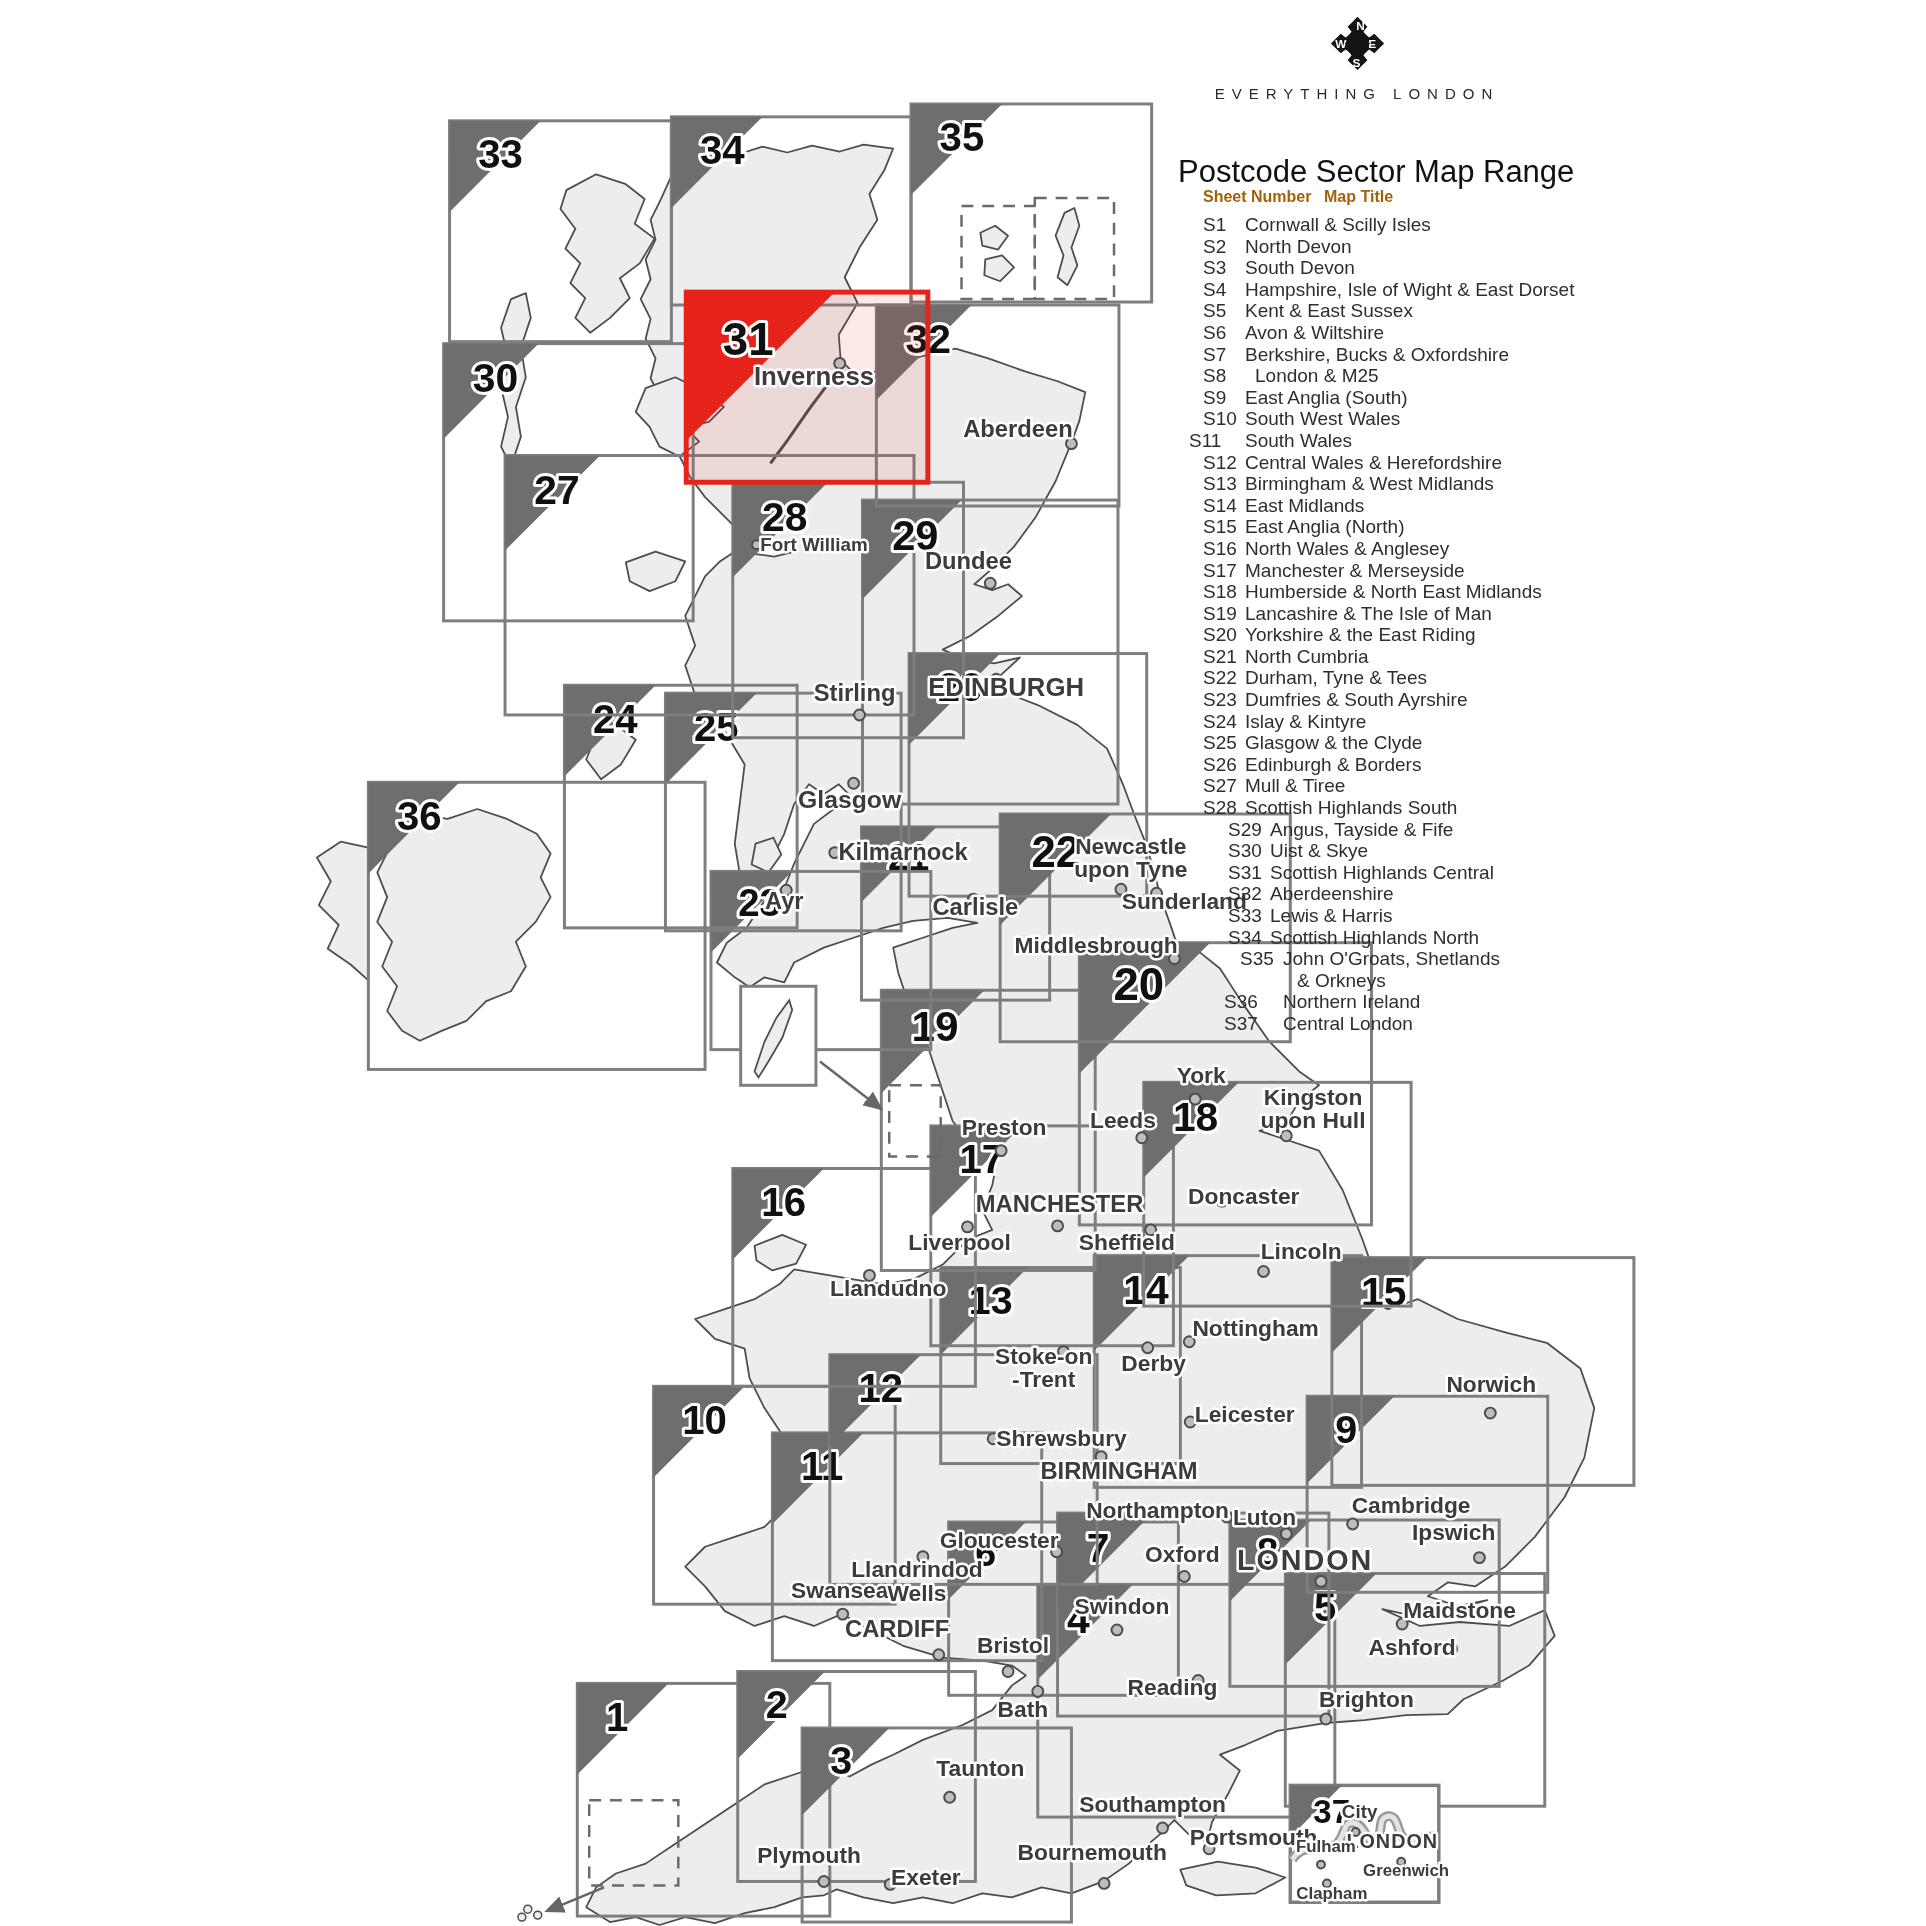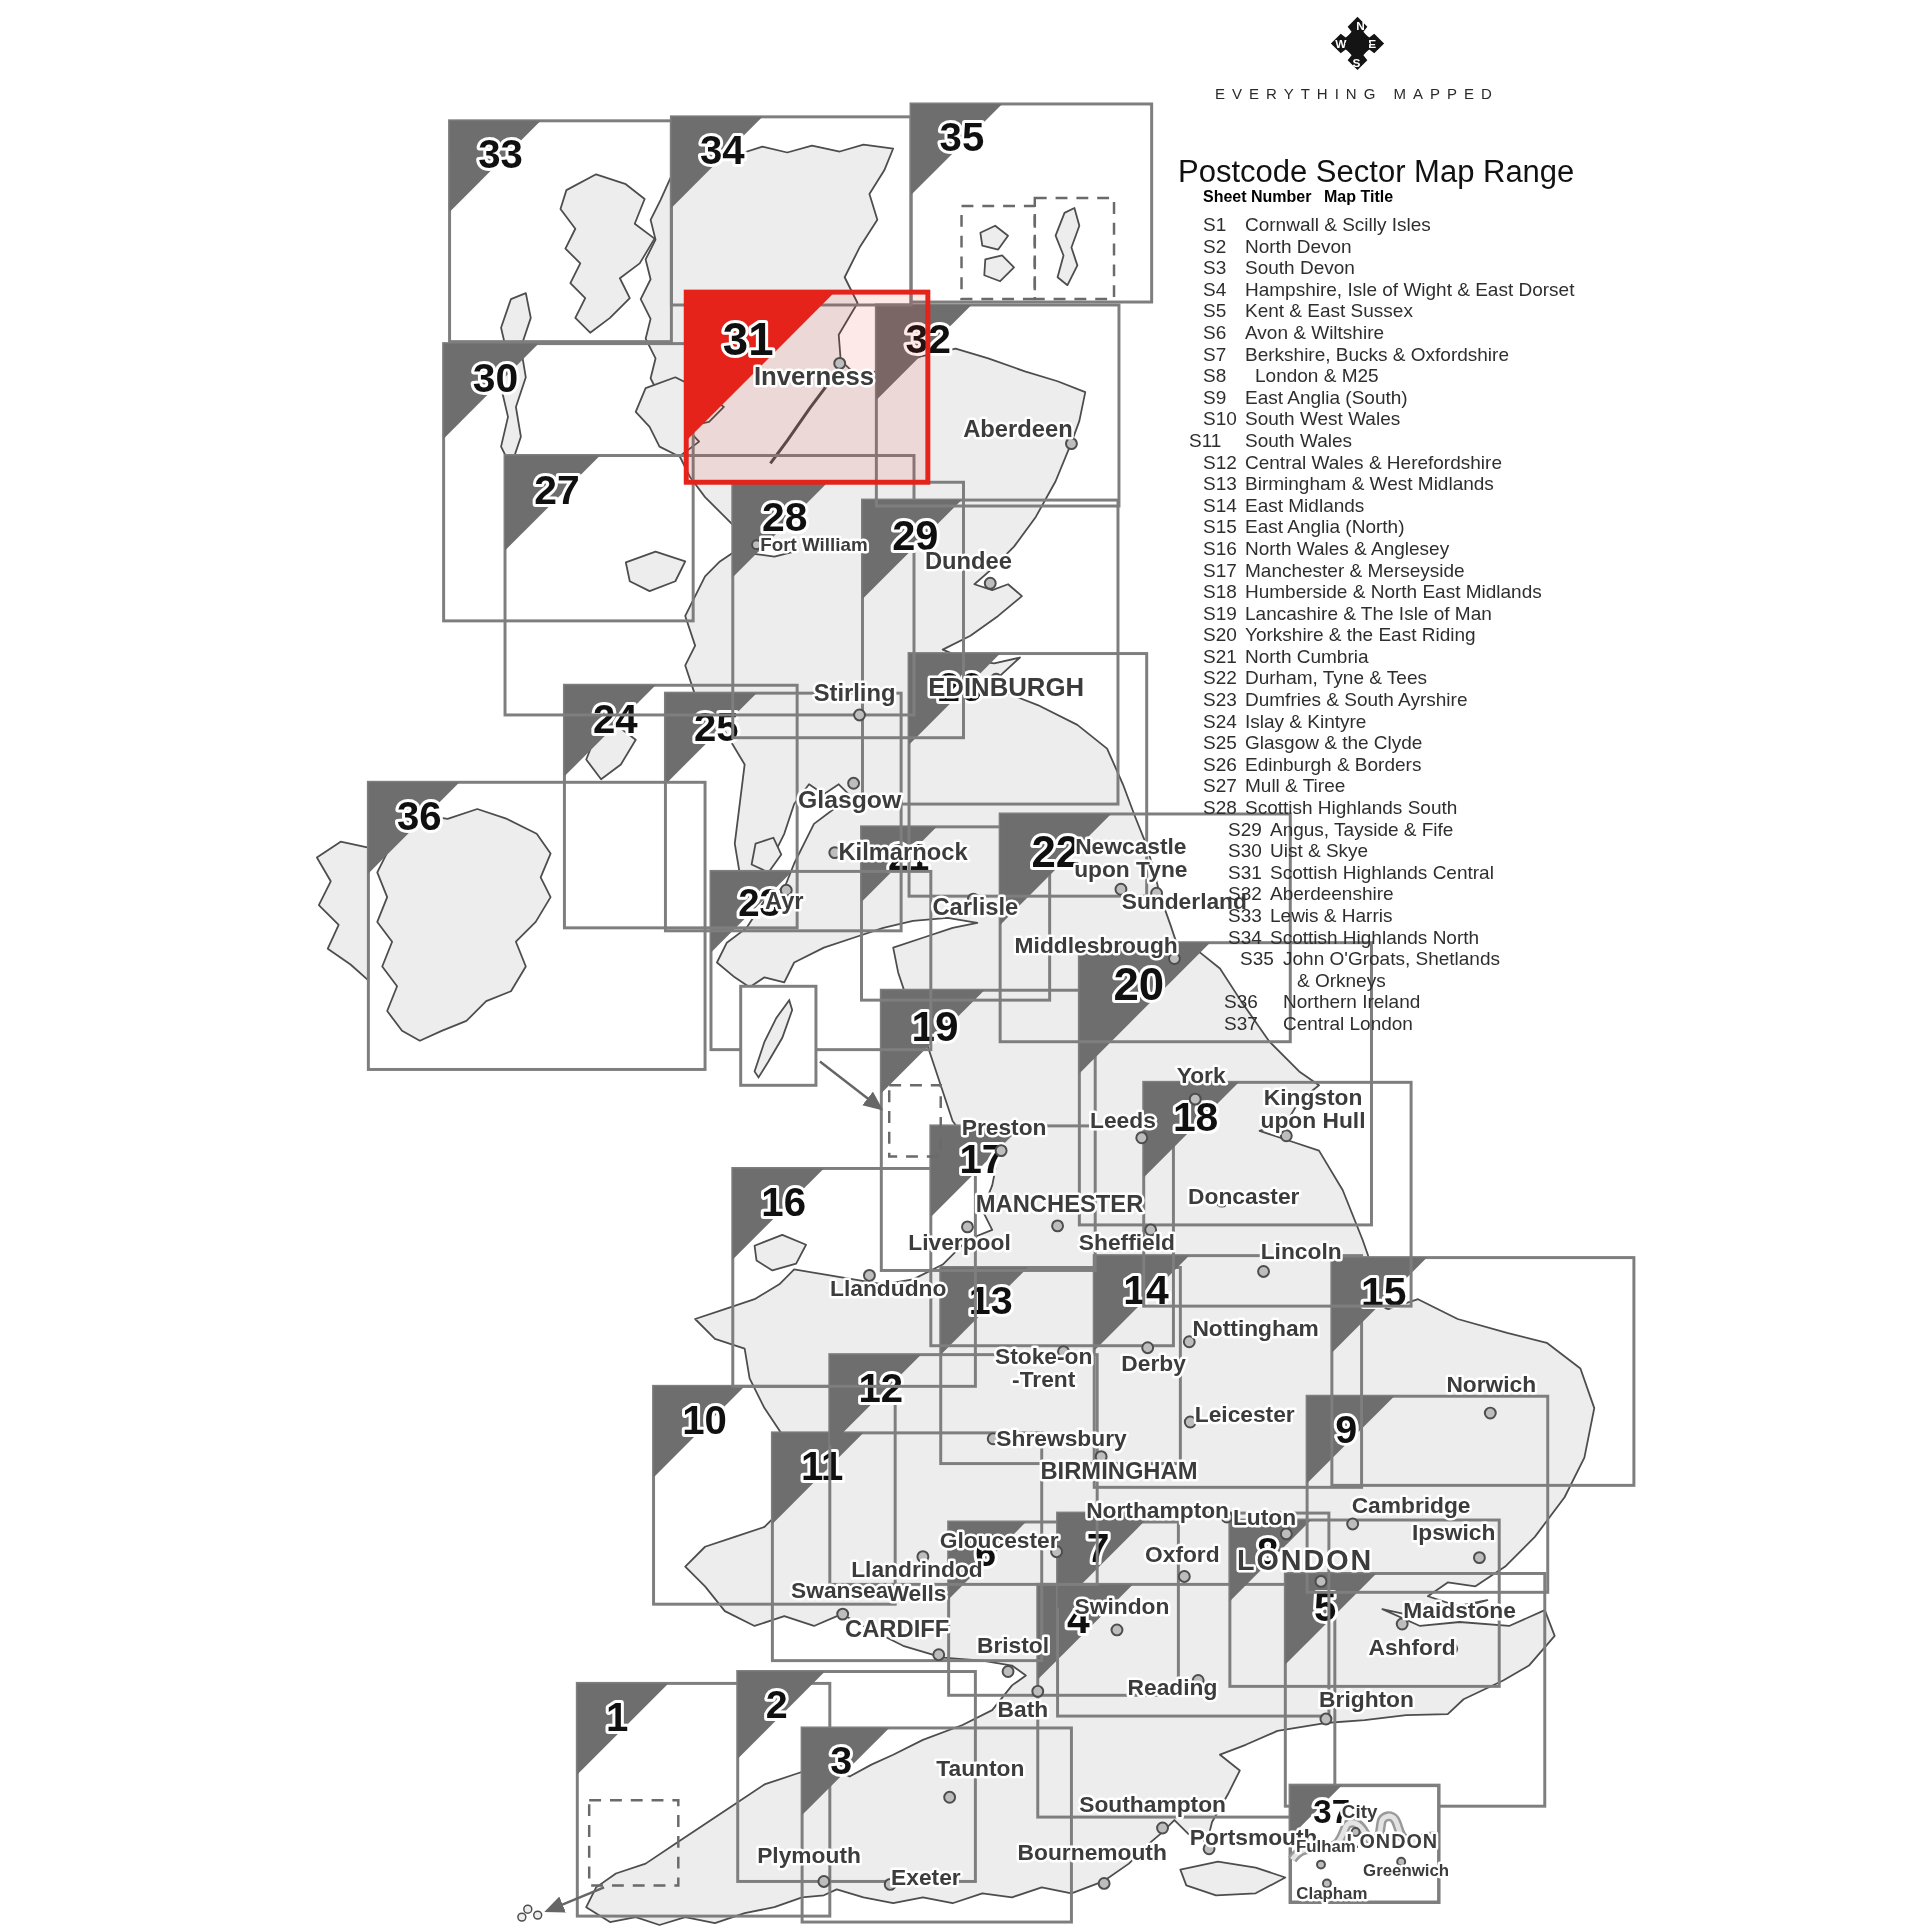--- a/index.html
+++ b/index.html
@@ -4,21 +4,21 @@
 <style>
   html,body{margin:0;padding:0;background:#fff;}
   body{width:1927px;height:1927px;position:relative;overflow:hidden;
        font-family:"Liberation Sans", sans-serif;}
   #map-svg{position:absolute;left:0;top:0;}
   .brand-block{position:absolute;left:1139px;top:8px;width:436px;text-align:center;color:#1b1b1b;}
   .brand-name{font-size:42px;font-weight:700;letter-spacing:2px;margin-top:8px;white-space:nowrap;}
   .brand-tag{font-size:15px;font-weight:400;letter-spacing:7px;color:#2a2a2a;margin-top:4px;}
   .range-title{position:absolute;left:1178px;top:154px;font-size:31px;color:#111;}
   .legend{position:absolute;left:1184px;top:188px;width:416px;color:#2e2e2e;}
-  .legend-head{position:relative;height:26px;font-size:16px;font-weight:700;color:#000000;}
+  .legend-head{position:relative;height:26px;font-size:16px;font-weight:700;color:#a16207;}
   .legend-head .c1{position:absolute;left:19px;}
   .legend-head .c2{position:absolute;left:140px;}
   .legend-rows{position:relative;}
   .lrow{position:relative;height:21.6px;font-size:19px;line-height:21.6px;white-space:nowrap;}
   .lrow .num{position:absolute;}
   .lrow .ttl{position:absolute;}
 </style>
 </head>
 <body>
 
@@ -487,21 +487,21 @@
         <text x="63" y="22" fill="#fff" font-size="12" font-weight="700" text-anchor="middle">N</text>
         <path d="M0,-27 L10,-17 L6,-12 L10,-7 L2,1 L-2,1 L-10,-7 L-6,-12 L-10,-17 Z" transform="translate(60,36) rotate(90)" fill="#141414"></path>
         <text x="75" y="41" fill="#fff" font-size="12" font-weight="700" text-anchor="middle">E</text>
         <path d="M0,-27 L10,-17 L6,-12 L10,-7 L2,1 L-2,1 L-10,-7 L-6,-12 L-10,-17 Z" transform="translate(60,36) rotate(180)" fill="#141414"></path>
         <text x="59" y="60" fill="#fff" font-size="12" font-weight="700" text-anchor="middle">S</text>
         <path d="M0,-27 L10,-17 L6,-12 L10,-7 L2,1 L-2,1 L-10,-7 L-6,-12 L-10,-17 Z" transform="translate(60,36) rotate(270)" fill="#141414"></path>
         <text x="43" y="41" fill="#fff" font-size="12" font-weight="700" text-anchor="middle">W</text>
         <rect x="51" y="27" width="18" height="18" transform="rotate(45 60 36)" fill="#141414"></rect>
       </g>
     </svg>
-  <div class="brand-tag">EVERYTHING MAPPED</div>
+  <div class="brand-tag">EVERYTHING LONDON</div>
 </div>
 
 <div class="range-title">Postcode Sector Map Range</div>
 
 <div class="legend">
   <div class="legend-head">
     <span class="c1">Sheet Number</span>
     <span class="c2">Map Title</span>
   </div>
   <div class="legend-rows" id="legend-rows">

